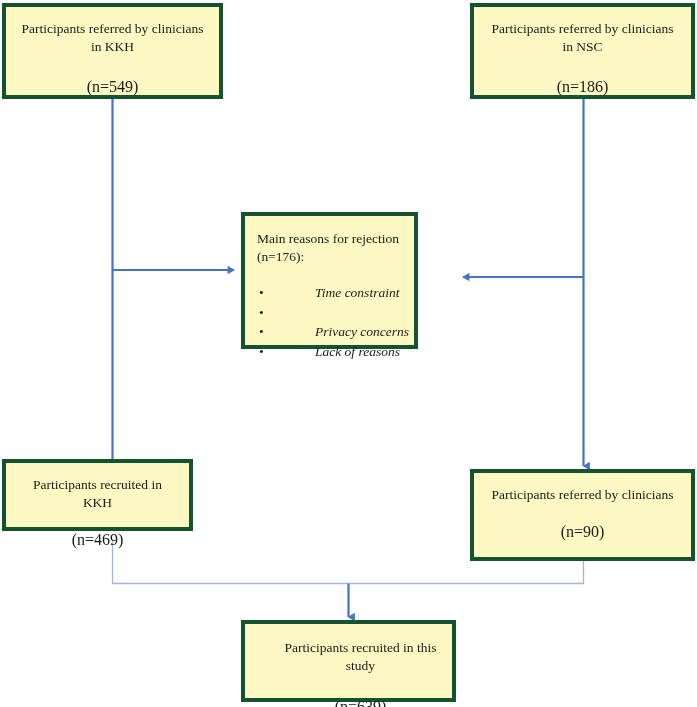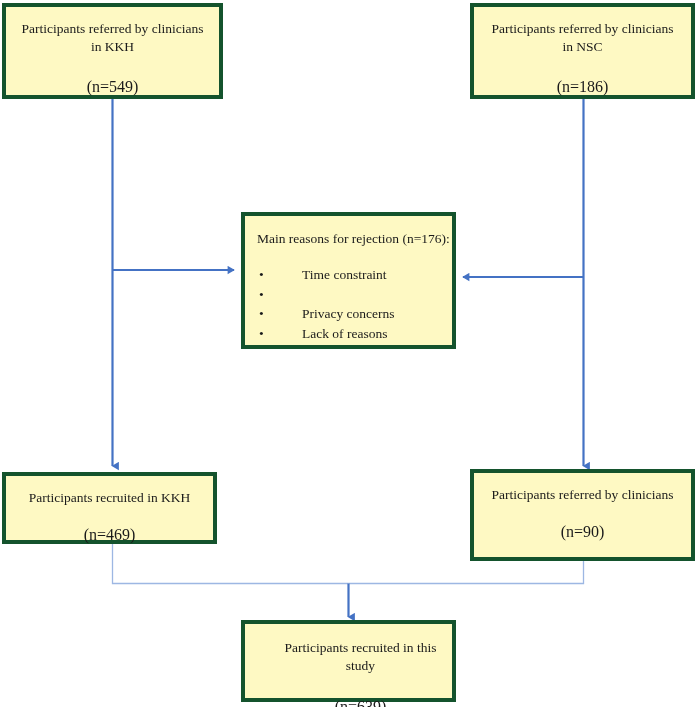--- a/index.html
+++ b/index.html
@@ -39,21 +39,21 @@
   
   #node-kkh-referred { left: 2px;   top: 3px;  width: 221px; height: 96px; }
   #node-nsc-referred { left: 470px; top: 3px;  width: 225px; height: 96px; }
   #node-kkh-referred .title,
   #node-nsc-referred .title { margin-top: 13px; }
   #node-kkh-referred .count,
   #node-nsc-referred .count { margin-top: 20px; }
 
   
   #node-rejection {
-    left: 241px; top: 212px; width: 215px; height: 137px;
+    left: 241px; top: 212px; width: 177px; height: 137px;
     align-items: flex-start;
     text-align: left;
   }
   #node-rejection .title {
     width: auto;
     margin: 14px 0 0 12px;
     font-size: 13.5px;
   }
   #node-rejection .reasons {
     margin: 17px 0 0 0;
@@ -65,25 +65,26 @@
     display: flex;
     font-size: 13.5px;
     line-height: 1.44;
   }
   #node-rejection .reasons li .bullet {
     width: 16px;
     margin-left: 14px;
     flex: 0 0 auto;
   }
   #node-rejection .reasons li .reason-text {
-    margin-left: 27px;
+    margin-left: 40px;
+    font-style: italic;
   }
 
   
-  #node-kkh-recruited { left: 2px;   top: 472px; width: 215px; height: 72px; }
+  #node-kkh-recruited { left: 2px;   top: 459px; width: 191px; height: 72px; }
   #node-nsc-recruited { left: 470px; top: 469px; width: 225px; height: 92px; }
   #node-kkh-recruited .title,
   #node-nsc-recruited .title { margin-top: 13px; }
   #node-kkh-recruited .count,
   #node-nsc-recruited .count { margin-top: 17px; }
 
   
   #node-total { left: 241px; top: 620px; width: 215px; height: 82px; padding-left: 24px; }
   #node-total .title { margin-top: 15px; }
   #node-total .count { margin-top: 21px; }

